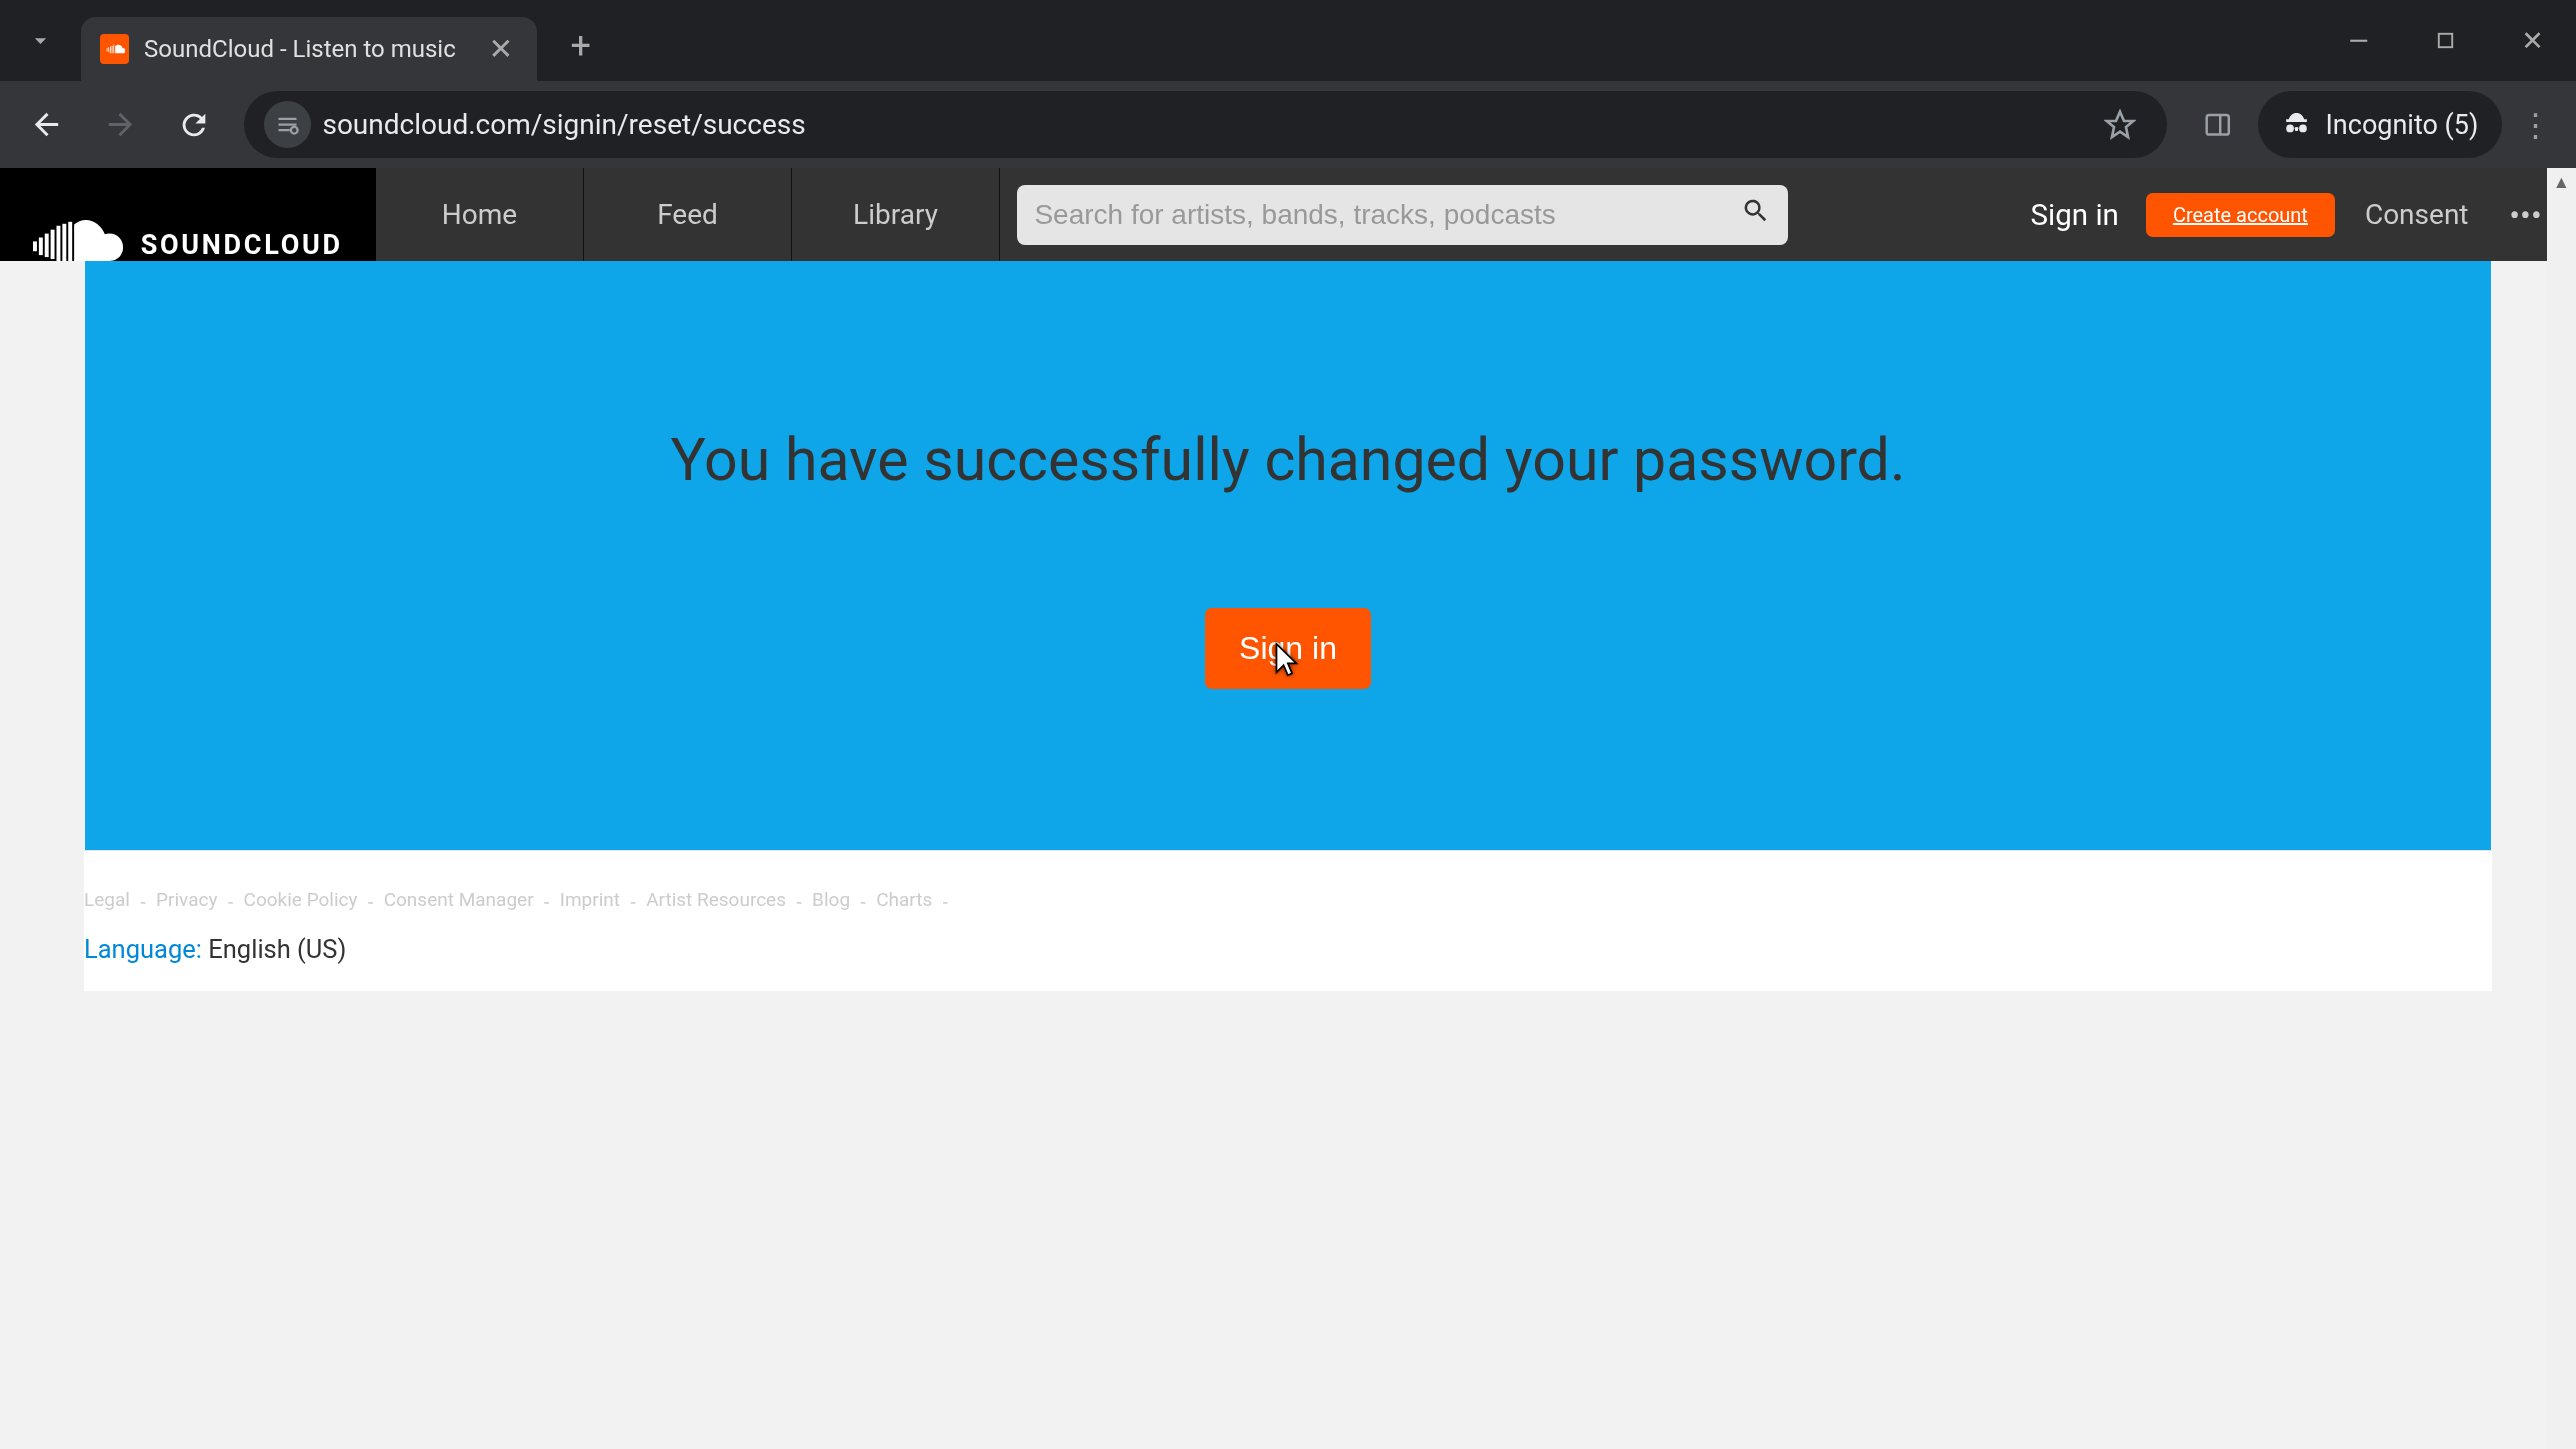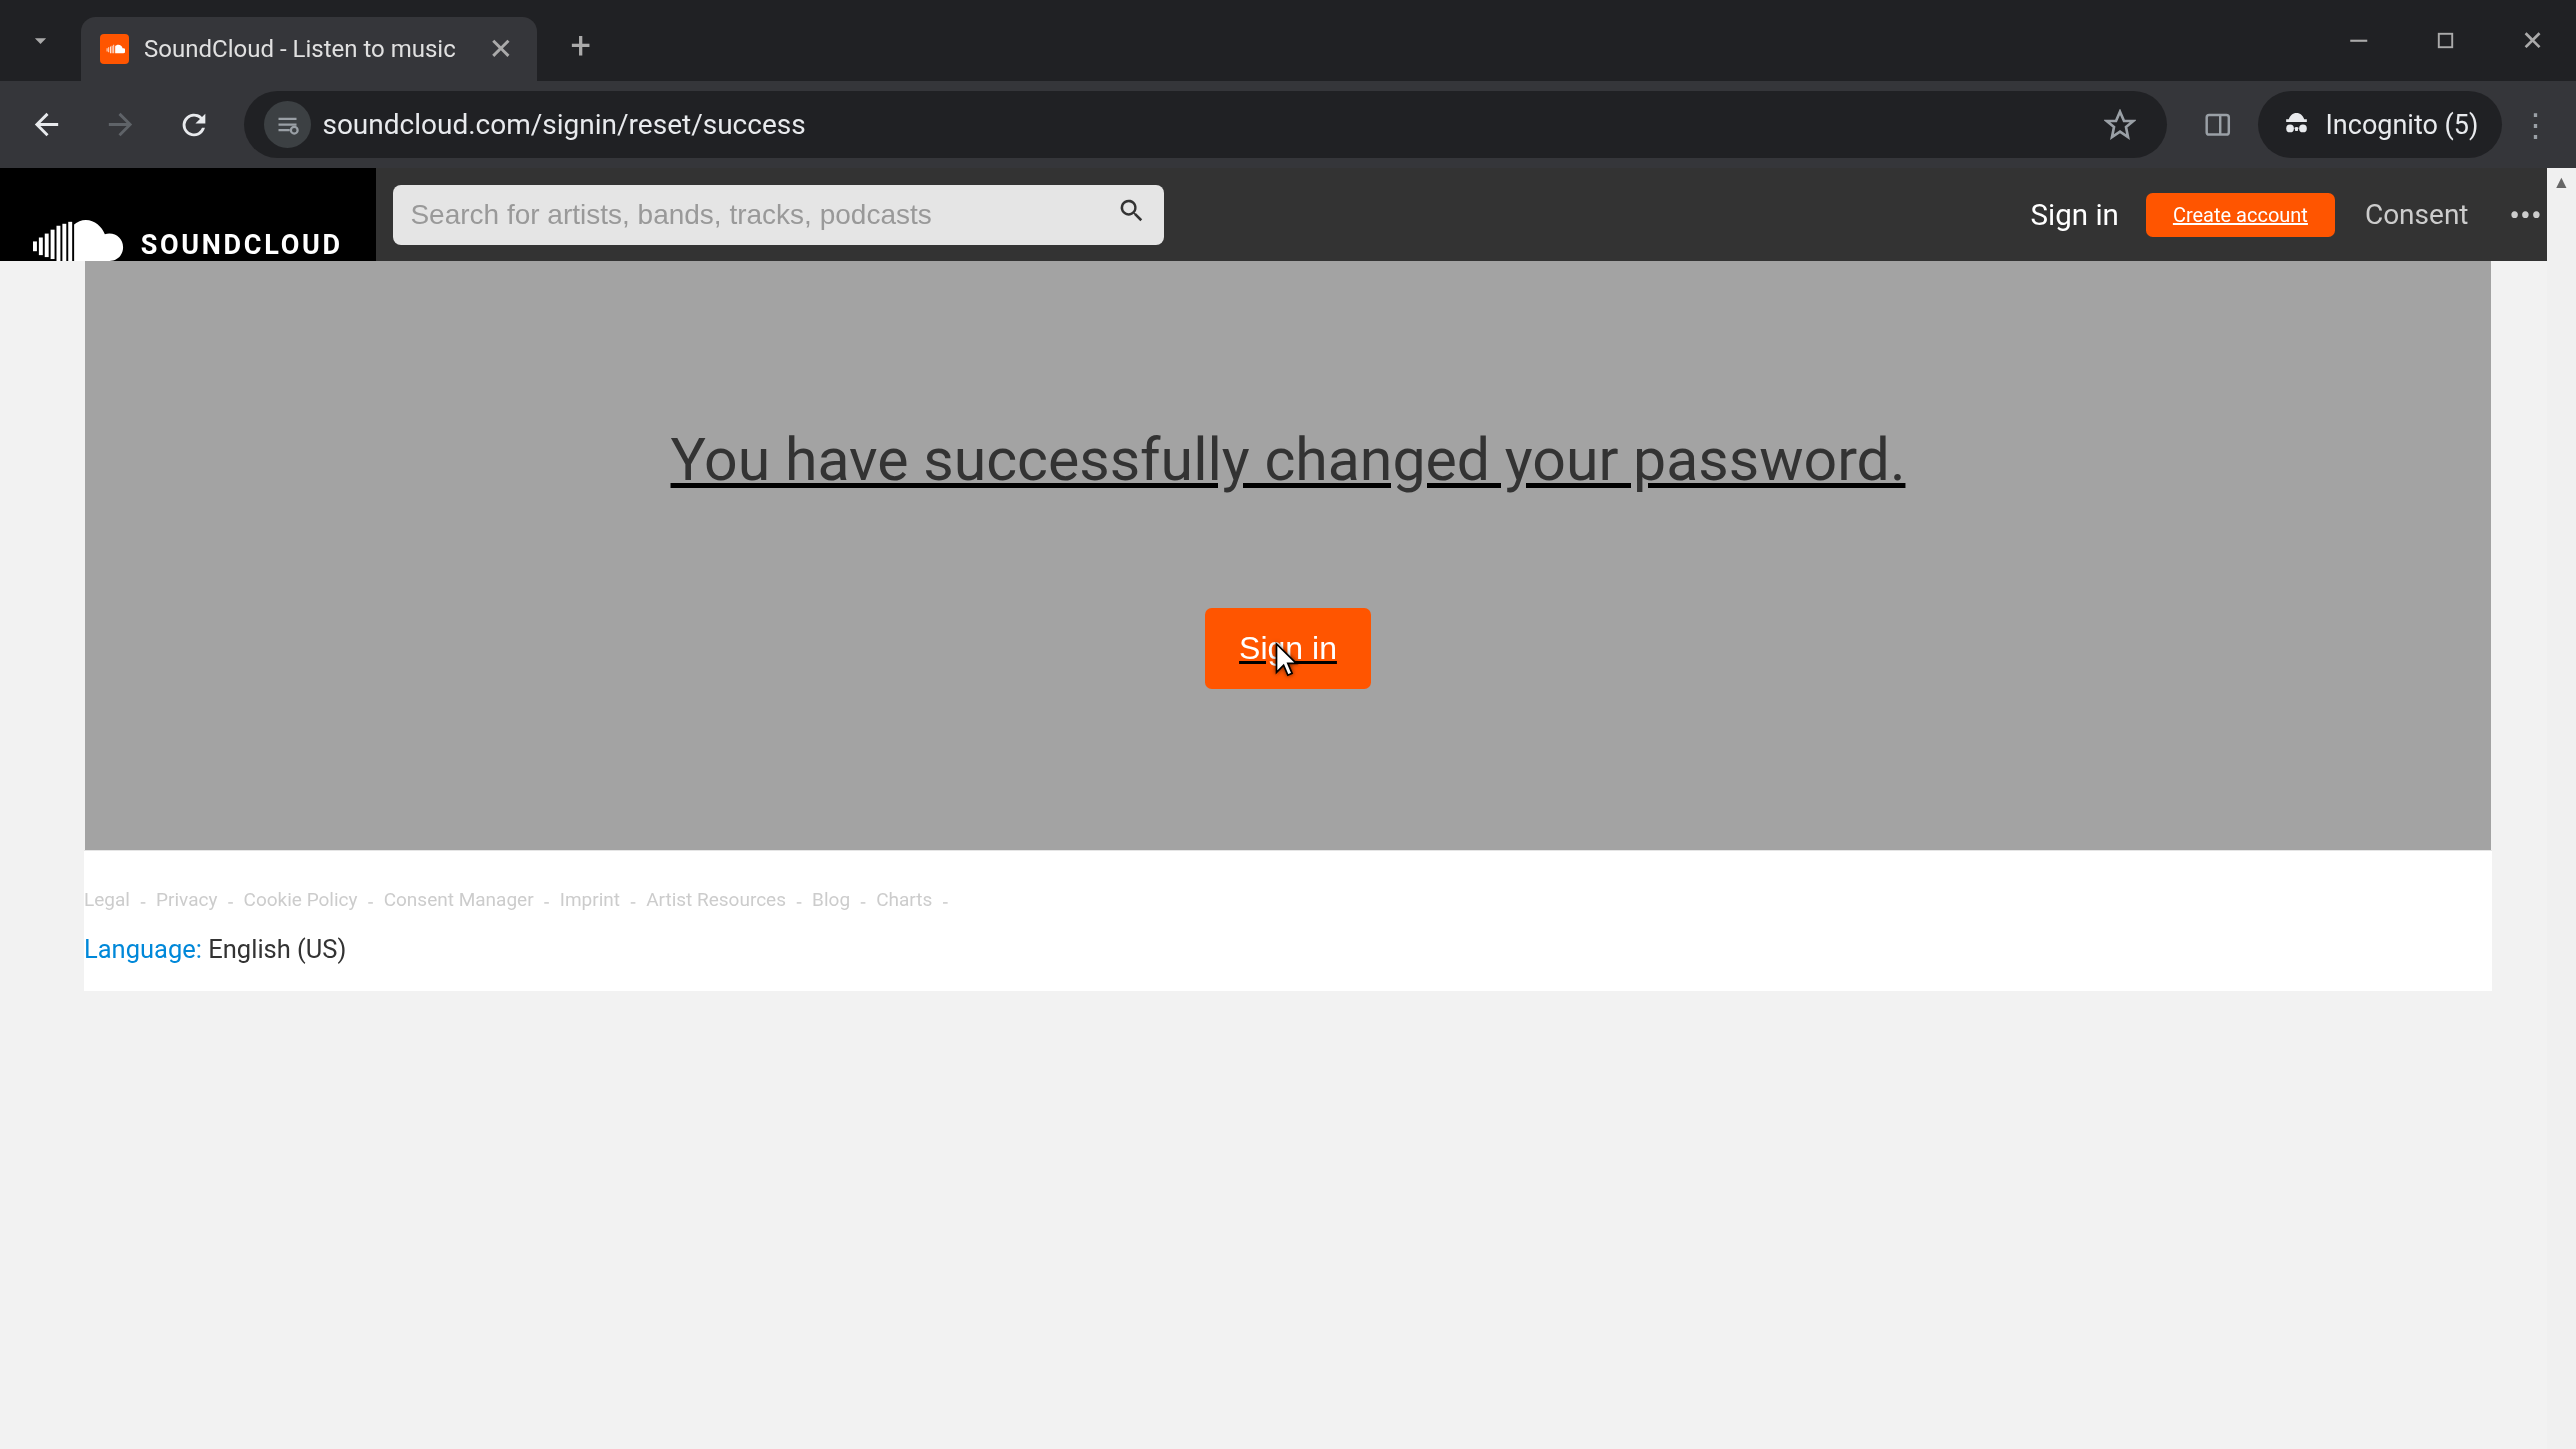--- a/index.html
+++ b/index.html
@@ -297,28 +297,27 @@
     .sc-more {
       color: #ccc;
       font-size: 32px;
       width: 54px;
       display: flex;
       align-items: center;
       justify-content: center;
       cursor: pointer;
     }
     .content {
-      background: #a3a3a3;
+      background: #0ea5e9;
       margin: 0 84px;
       min-height: 557px;
       display: flex;
       flex-direction: column;
       border-left: 0.7px solid #f2f2f2;
       border-right: 0.7px solid #f2f2f2;
-      text-decoration: underline;
     }
     .success-area {
       flex: 1;
       display: flex;
       flex-direction: column;
       align-items: center;
       padding-top: 164px;
       padding-bottom: 161px;
     }
     .success-heading {
@@ -495,20 +494,25 @@
               <rect x="9" y="8" width="2" height="15"></rect>
               <rect x="12" y="6" width="2" height="18"></rect>
               <rect x="15" y="5" width="2" height="19"></rect>
               <rect x="18" y="4" width="2" height="20"></rect>
               <path d="M21 4v20h18c4 0 7-3 7-7s-3-7-7-7c-.8 0-1.6.1-2.3.4C35.2 6.3 31.5 3 27 3c-2.3 0-4.4.9-6 2.3V4z"></path>
             </g>
           </svg>
       </span>
       <span class="sc-logo-text">SOUNDCLOUD</span>
     </div>
+    <div class="sc-nav">
+      <div class="sc-nav-item">Home</div>
+      <div class="sc-nav-item">Feed</div>
+      <div class="sc-nav-item">Library</div>
+    </div>
     <div class="sc-search-wrap">
       <div class="sc-search">
         <input type="text" placeholder="Search for artists, bands, tracks, podcasts" style="">
         <span class="sc-search-btn">
           <svg viewBox="0 0 24 24" width="29.5" height="29.5" fill="#333">
               <path d="M15.5 14h-.8l-.3-.3a6.5 6.5 0 1 0-.7.7l.3.3v.8l5 5 1.5-1.5-5-5zM9.5 14a4.5 4.5 0 1 1 0-9 4.5 4.5 0 0 1 0 9z"></path>
             </svg>
         </span>
       </div>
     </div>

